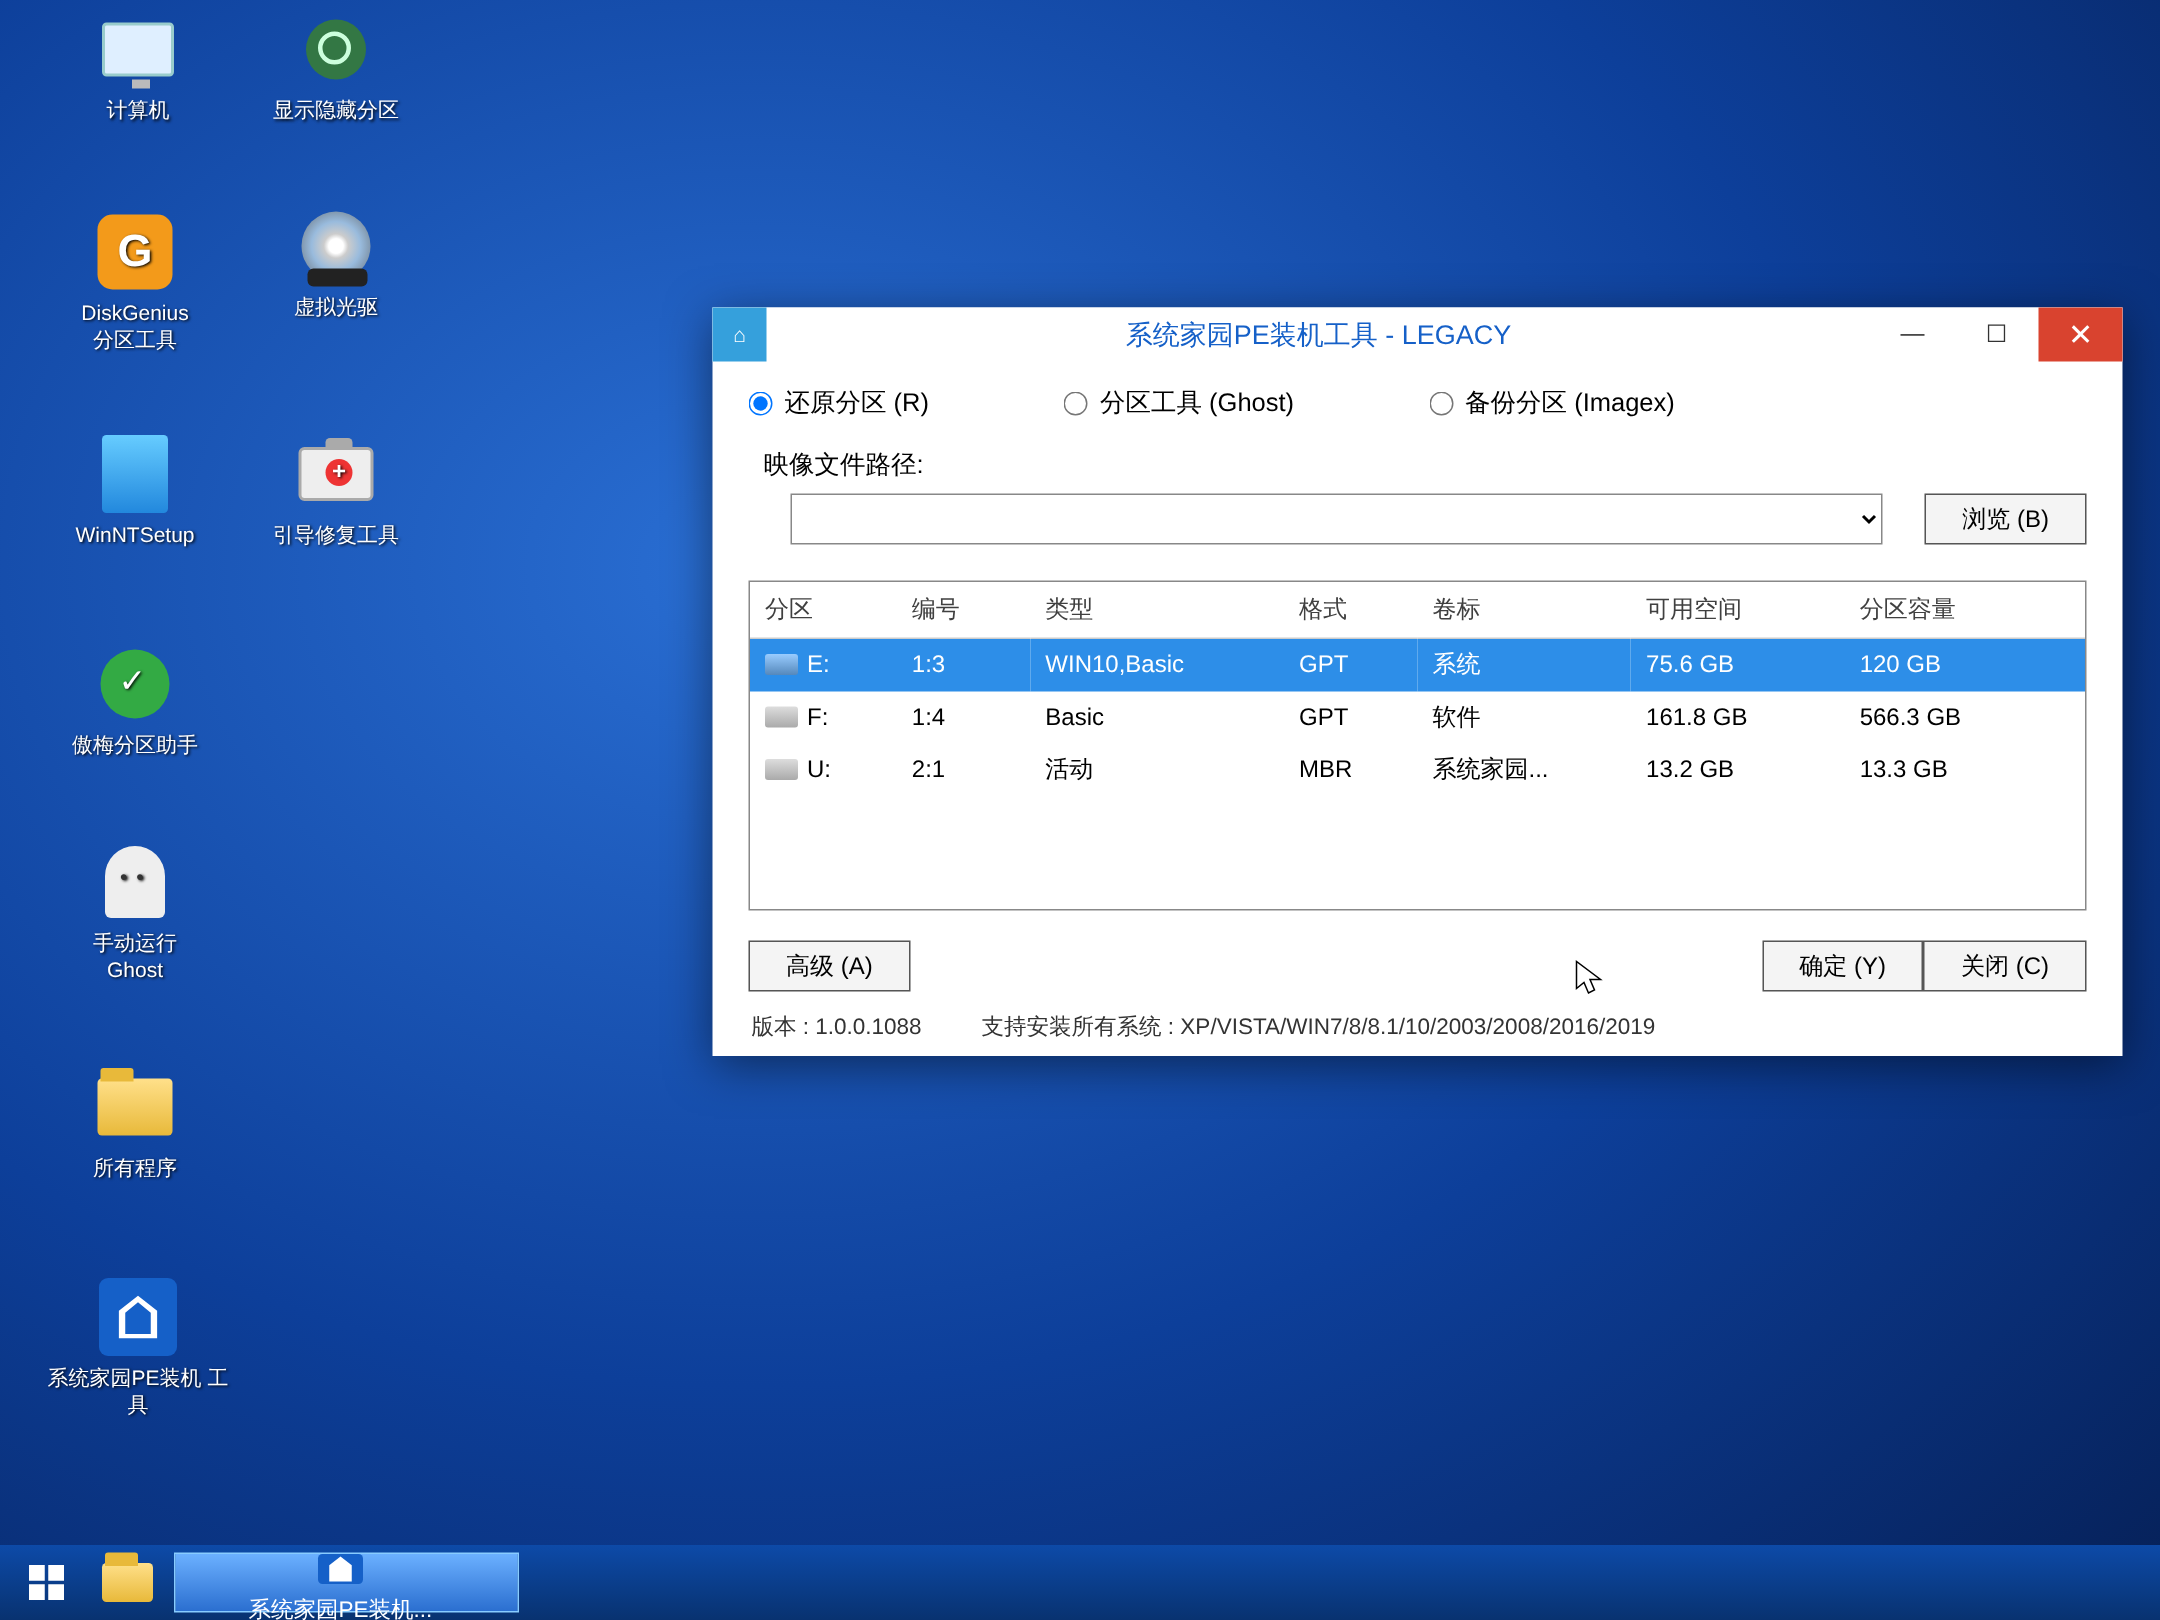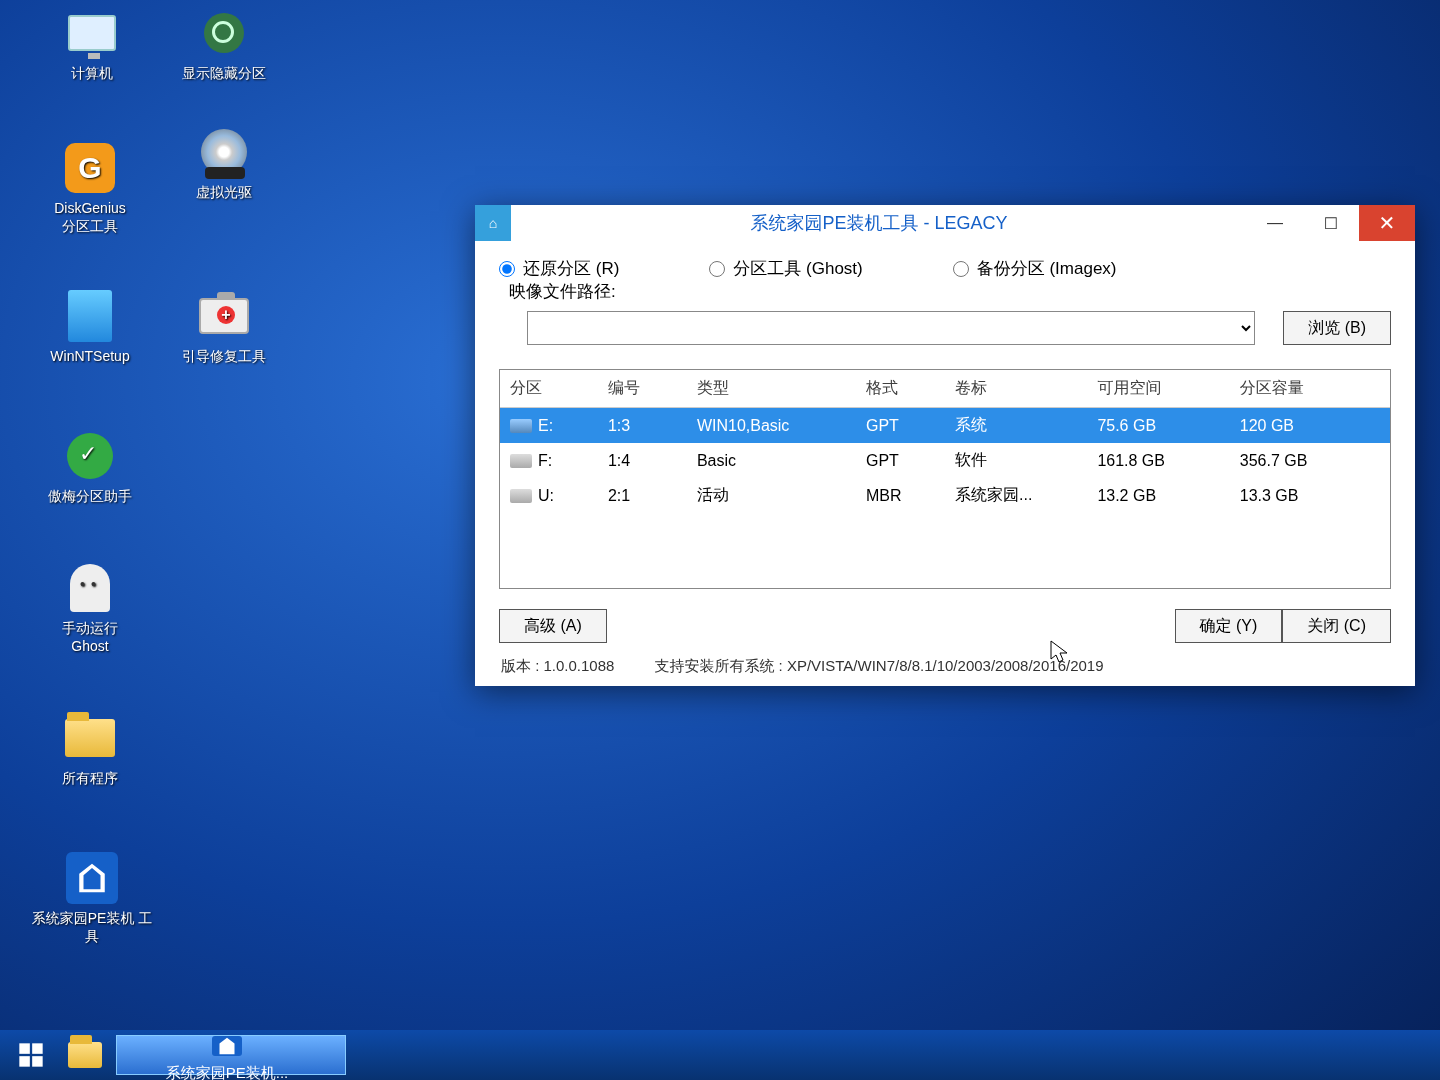--- a/index.html
+++ b/index.html
@@ -42,21 +42,21 @@
 
 
 .win { position:absolute; left:475px; top:205px; width:940px; background:#fff; box-shadow:0 6px 30px rgba(0,0,0,.5); }
 .win-title { height:36px; background:#fff; display:flex; align-items:center; }
 .win-title .ico { width:36px; height:36px; background:#35a0dc; display:flex;align-items:center;justify-content:center;color:#fff;font-size:14px; }
 .win-title .txt { flex:1; text-align:center; font-size:18px; color:#1560c8; }
 .win-ctl { height:36px; width:56px; display:flex;align-items:center;justify-content:center; cursor:pointer; font-size:16px;}
 .win-ctl.min{color:#333;} .win-ctl.max{color:#333;} .win-ctl.close{background:#d9432f;color:#fff;font-size:20px;}
 
 .win-body { padding:16px 24px 10px; }
-.radio-row { display:flex; gap:90px; align-items:flex-start; font-size:17px; }
+.radio-row { display:flex; gap:90px; align-items:flex-start; margin-bottom:18px; font-size:17px; }
 .radio-row label{display:flex;align-items:center;gap:8px;cursor:pointer;}
 .radio-row input{width:16px;height:16px;}
 .path-row { display:flex; align-items:center; gap:18px; margin-bottom:8px; }
 .path-row .lbl{font-size:17px; padding-left:10px;}
 .path-input-row { display:flex; gap:28px; margin-bottom:24px; padding-left:28px;}
 .path-input-row select{flex:1;height:34px;border:1px solid #888;font-size:15px;padding:0 8px;background:#fff;}
 .btn { height:34px; padding:0 24px; border:1px solid #555; background:#f4f4f4; font-size:16px; cursor:pointer; }
 
 
 .tbl { border:1px solid #888; margin-bottom:20px; }
@@ -95,21 +95,21 @@
       </div>
     <div class="lbl">显示隐藏分区</div>
   </div>
   <div class="di" style="left:30px;top:140px">
     <div class="ic">
         <div class="dg">G</div>
       </div>
     <div class="lbl" style="white-space:pre-line">DiskGenius
 分区工具</div>
   </div>
-  <div class="di" style="left:164px;top:124px">
+  <div class="di" style="left:164px;top:136px">
     <div class="ic">
         <div class="disc"></div>
       </div>
     <div class="lbl">虚拟光驱</div>
   </div>
   <div class="di" style="left:30px;top:288px">
     <div class="ic">
         <div class="bluefile"></div>
       </div>
     <div class="lbl">WinNTSetup</div>
@@ -207,21 +207,21 @@
                   <td style="width: 16%;">75.6 GB</td>
                   <td style="width: 18%;">120 GB</td>
                 </tr>
                 <tr>
                   <td style="width: 11%;"><span class="dicon gr"></span>F:</td>
                   <td style="width: 10%;">1:4</td>
                   <td style="width: 19%;">Basic</td>
                   <td style="width: 10%;">GPT</td>
                   <td style="width: 16%;">软件</td>
                   <td style="width: 16%;">161.8 GB</td>
-                  <td style="width: 18%;">356.7 GB</td>
+                  <td style="width: 18%;">566.3 GB</td>
                 </tr>
                 <tr>
                   <td style="width: 11%;"><span class="dicon gr"></span>U:</td>
                   <td style="width: 10%;">2:1</td>
                   <td style="width: 19%;">活动</td>
                   <td style="width: 10%;">MBR</td>
                   <td style="width: 16%;">系统家园...</td>
                   <td style="width: 16%;">13.2 GB</td>
                   <td style="width: 18%;">13.3 GB</td>
                 </tr>

